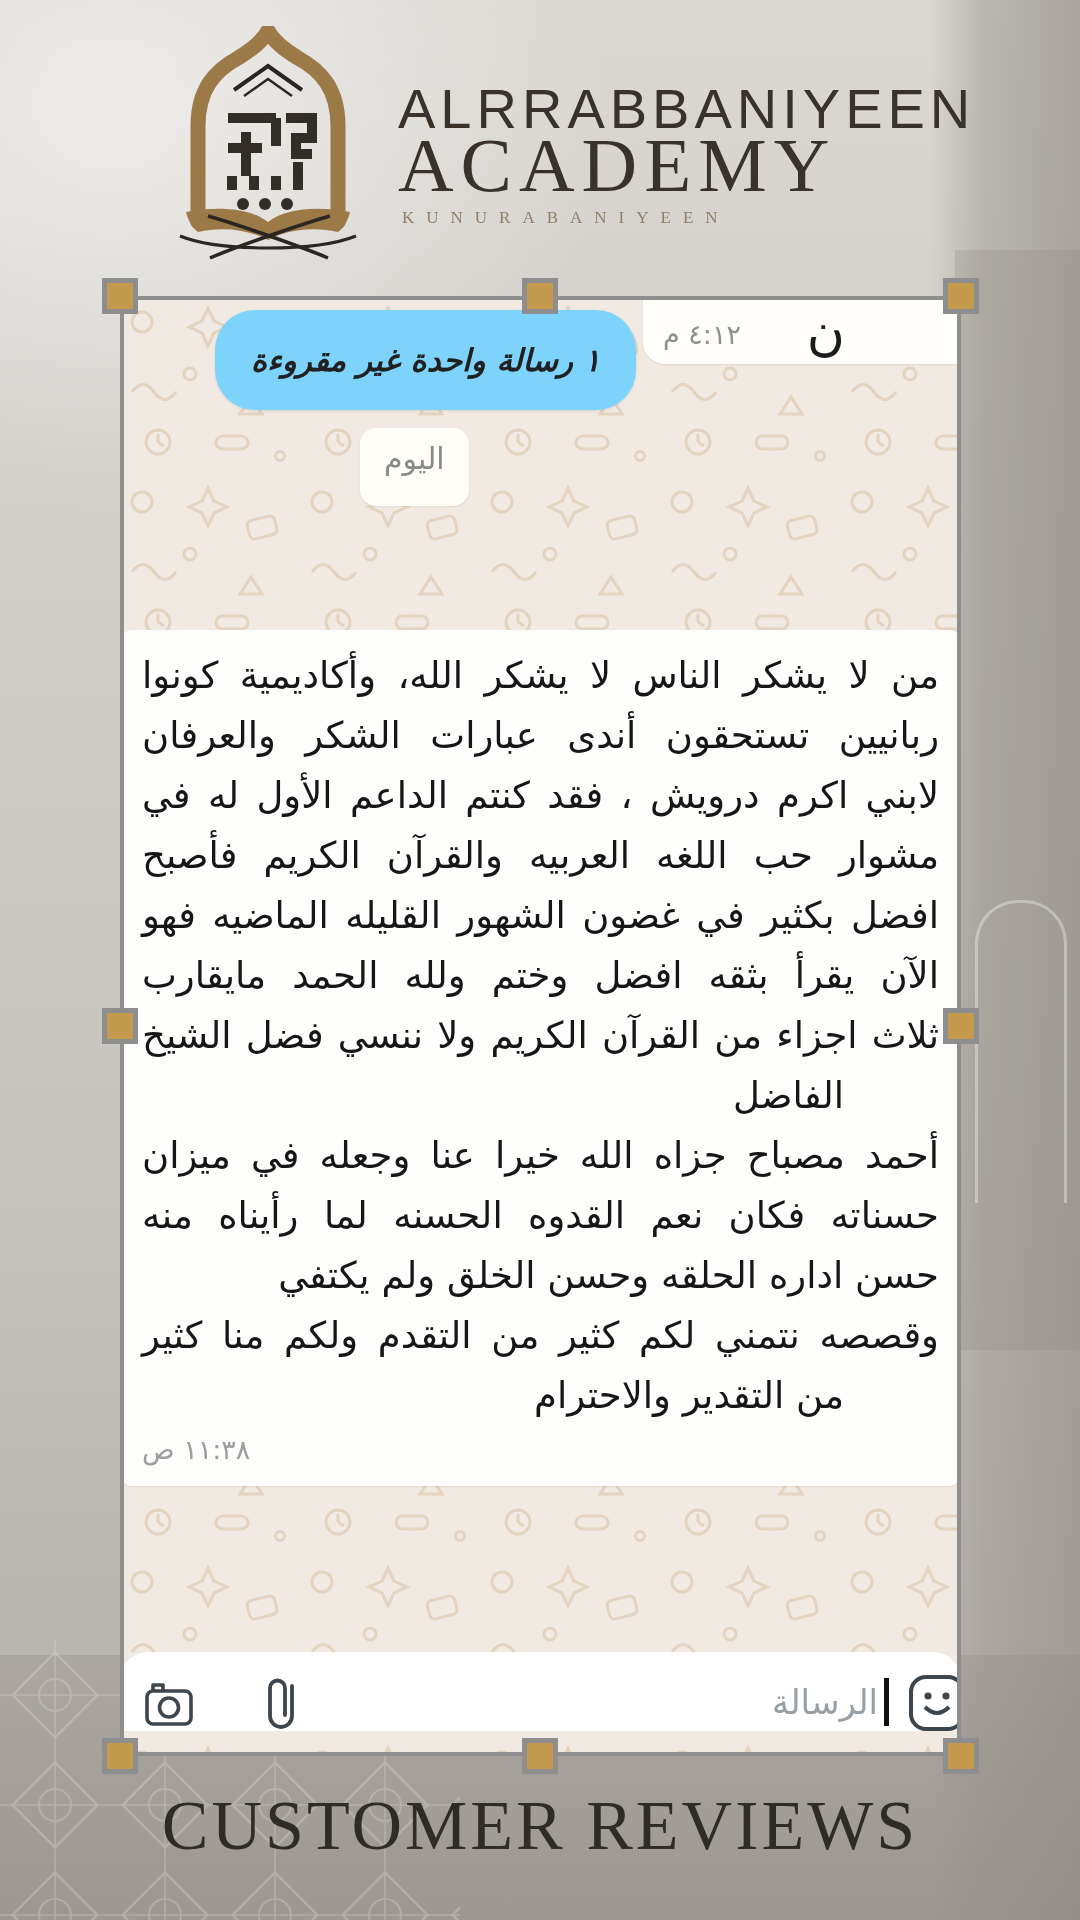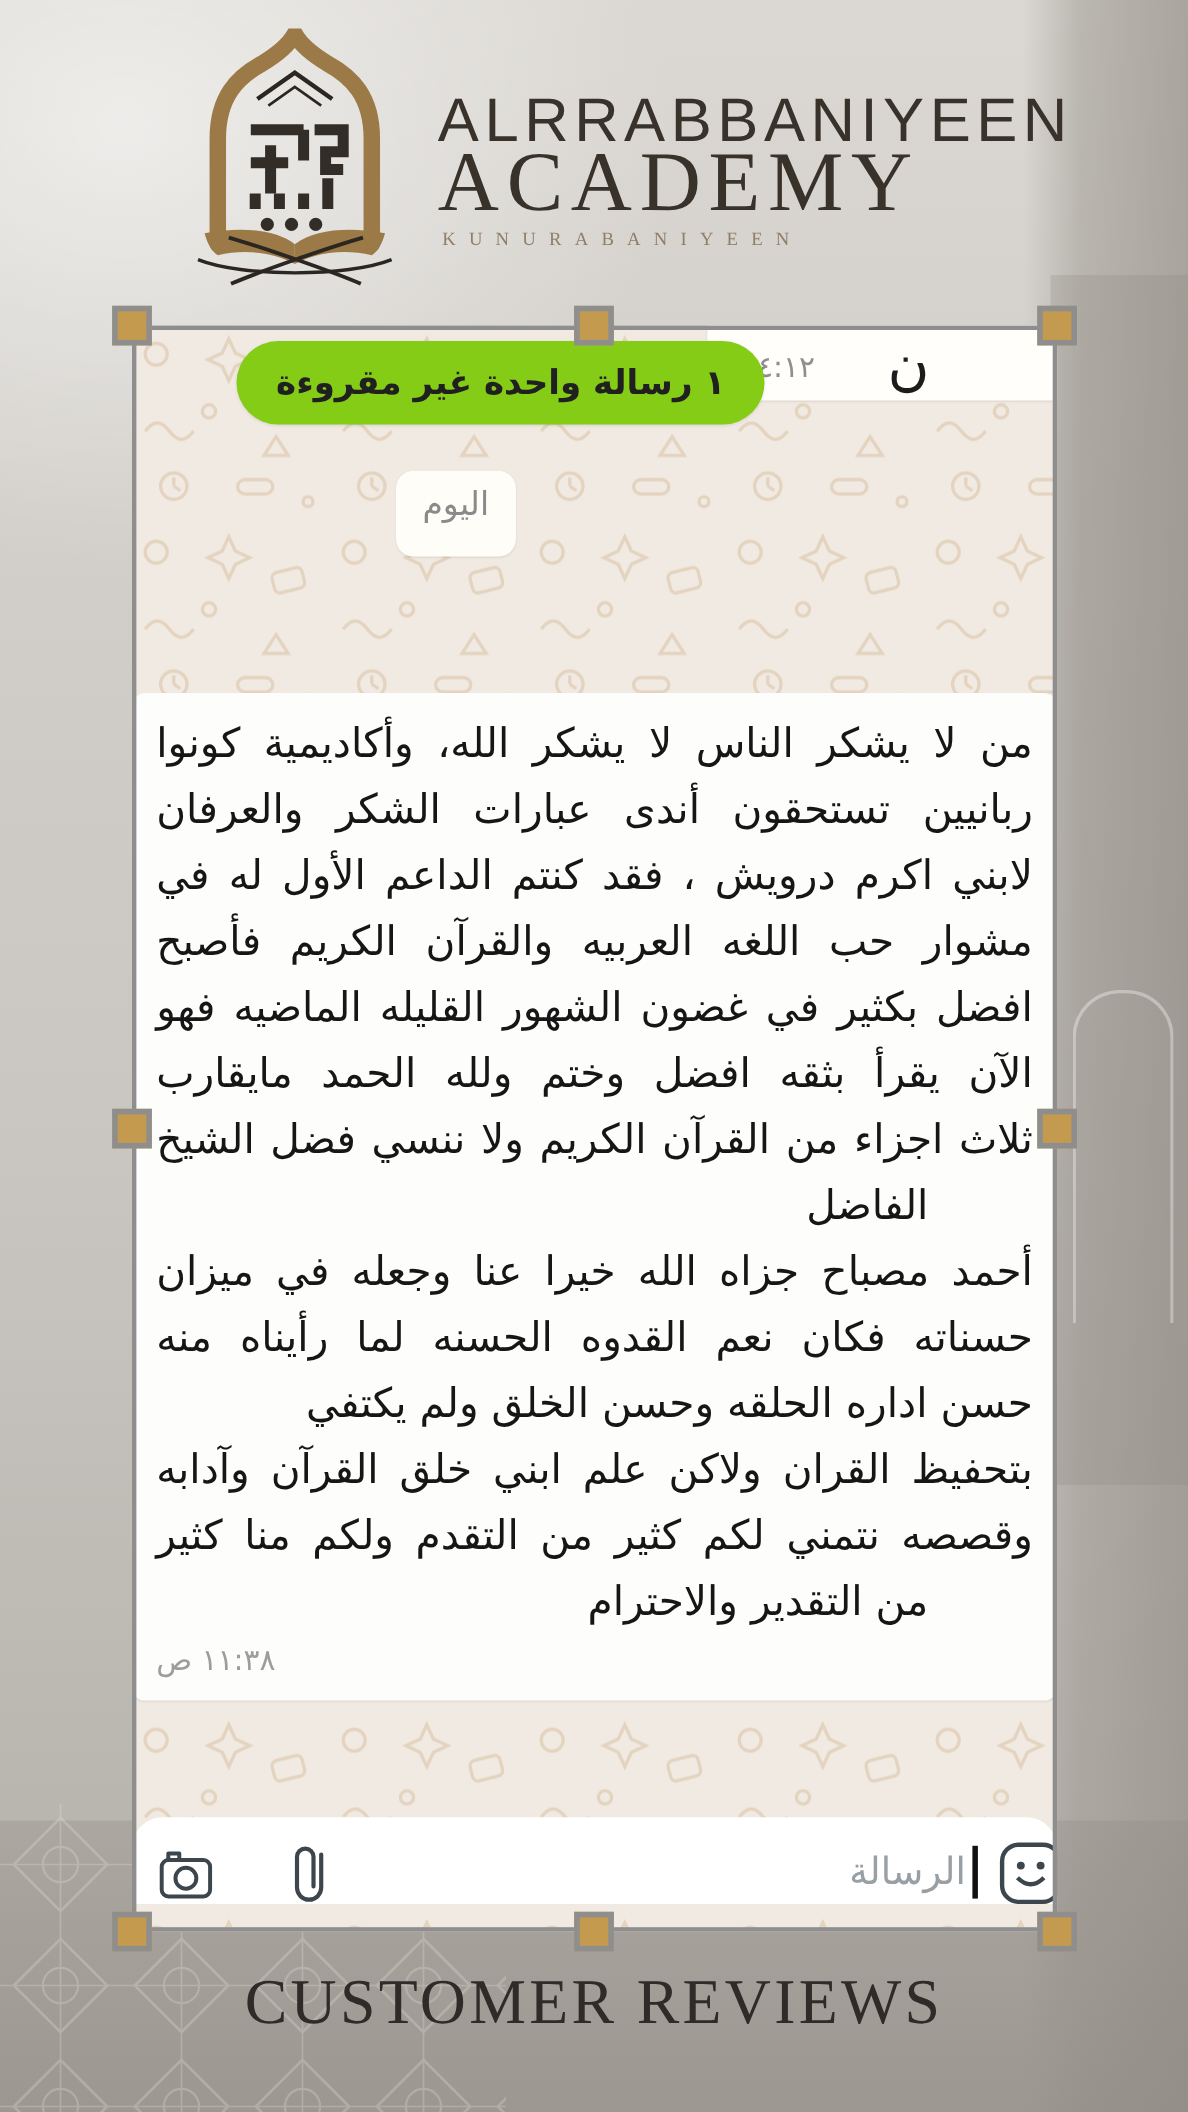--- a/index.html
+++ b/index.html
@@ -36,23 +36,23 @@
 
   .wallpaper{position:absolute;left:0;top:0;z-index:0;}
 
   .top-bubble{position:absolute;left:523px;top:-24px;right:-24px;height:92px;background:#fffefb;
     border-radius:6px 6px 8px 22px;box-shadow:0 1px 2px rgba(0,0,0,.08);z-index:1;}
   .top-bubble .time{position:absolute;left:20px;bottom:14px;font-family:"DejaVu Sans",sans-serif;
     font-size:27px;color:#8f8f8f;direction:rtl;}
   .top-bubble .cut-glyph{position:absolute;right:140px;top:30px;font-family:"DejaVu Sans",sans-serif;
     font-size:52px;color:#1c1c1c;}
 
-  .unread-pill{position:absolute;left:95px;top:14px;height:76px;line-height:76px;padding:0 36px;
-    background:#84cc16;border-radius:40px;box-shadow:0 1px 3px rgba(0,0,0,.10);
-    font-family:"DejaVu Sans",sans-serif;font-size:31px;font-weight:700;color:#202020;direction:rtl;z-index:1;}
+  .unread-pill{position:absolute;left:95px;top:14px;height:76px;line-height:76px;padding:12px 36px;
+    background:#7dd3fc;border-radius:40px;box-shadow:0 1px 3px rgba(0,0,0,.10);
+    font-family:"DejaVu Sans",sans-serif;font-size:31px;font-weight:700;color:#202020;direction:rtl;z-index:1;font-style:italic;}
   .date-pill{position:absolute;left:240px;top:132px;height:78px;line-height:62px;padding:0 24px;
     background:#fffdf8;border-radius:16px;box-shadow:0 1px 2px rgba(0,0,0,.08);
     font-family:"DejaVu Sans",sans-serif;font-size:30px;color:#8a8a8a;z-index:1;}
 
   .msg-bubble{position:absolute;left:0;top:334px;width:841px;background:#fdfdfc;border-radius:12px;
     box-shadow:0 1px 2px rgba(0,0,0,.07);padding:16px 22px 10px 22px;box-sizing:border-box;z-index:1;}
   .msg-line{direction:rtl;font-family:"DejaVu Sans",sans-serif;font-size:37px;line-height:60px;color:#161616;}
   .msg-line.justify{text-align:justify;text-align-last:justify;}
   .msg-line.plain{text-align:right;}
   .msg-line.indent{text-align:right;padding-right:95px;}
@@ -61,21 +61,21 @@
 
   .input-bar{position:absolute;left:0;top:1356px;width:841px;height:79px;background:#ffffff;
     border-radius:28px 28px 0 0;z-index:1;}
   .icon-btn{position:absolute;}
   .placeholder{position:absolute;right:83px;top:30px;font-family:"DejaVu Sans",sans-serif;
     font-size:34px;color:#98a0a5;direction:rtl;}
   .cursor{position:absolute;left:764px;top:26px;width:5px;height:48px;background:#111;}
 
   
   .footer-title{position:absolute;left:0;top:1786px;width:1080px;text-align:center;
-    font-family:"Liberation Serif",serif;font-size:58px;letter-spacing:3px;color:#2e2b28;z-index:2;}
+    font-family:"Liberation Serif",serif;font-size:70px;letter-spacing:3px;color:#2e2b28;z-index:2;}
 </style>
 </head>
 <body>
 
 <div class="bg-layer bg-topleft"></div>
 <div class="bg-layer bg-right"></div>
 <div class="bg-layer bg-rightcol"></div>
 <div class="bg-layer arch-bg"></div>
 <div class="bg-layer bg-bottom"></div>
 <svg class="bg-layer geo-pattern" width="460" height="280">
@@ -160,21 +160,20 @@
         <div class="msg-line justify">ربانيين تستحقون أندى عبارات الشكر والعرفان</div>
         <div class="msg-line justify">لابني اكرم درويش ، فقد كنتم الداعم الأول له في</div>
         <div class="msg-line justify">مشوار حب اللغه العربيه والقرآن الكريم فأصبح</div>
         <div class="msg-line justify">افضل بكثير في غضون الشهور القليله الماضيه فهو</div>
         <div class="msg-line justify">الآن يقرأ بثقه افضل وختم ولله الحمد مايقارب</div>
         <div class="msg-line justify">ثلاث اجزاء من القرآن الكريم ولا ننسي فضل الشيخ</div>
         <div class="msg-line indent">الفاضل</div>
         <div class="msg-line justify">أحمد مصباح جزاه الله خيرا عنا وجعله في ميزان</div>
         <div class="msg-line justify">حسناته فكان نعم القدوه الحسنه لما رأيناه منه</div>
         <div class="msg-line plain">حسن اداره الحلقه وحسن الخلق ولم يكتفي</div>
-        <div class="msg-line justify">بتحفيظ القران ولاكن علم ابني خلق القرآن وآدابه</div>
         <div class="msg-line justify">وقصصه نتمني لكم كثير من التقدم ولكم منا كثير</div>
         <div class="msg-line indent">من التقدير والاحترام</div>
       </div>
     <div class="msg-time">١١:٣٨ ص</div>
   </div>
 
   <div class="input-bar">
     <svg class="icon-btn" style="left:22px;top:26px" width="54" height="54" viewBox="0 0 54 54">
       <g fill="none" stroke="#3d464d" stroke-width="3.6" stroke-linejoin="round">
         <path d="M11,13 v-6 h10 v6"></path>

